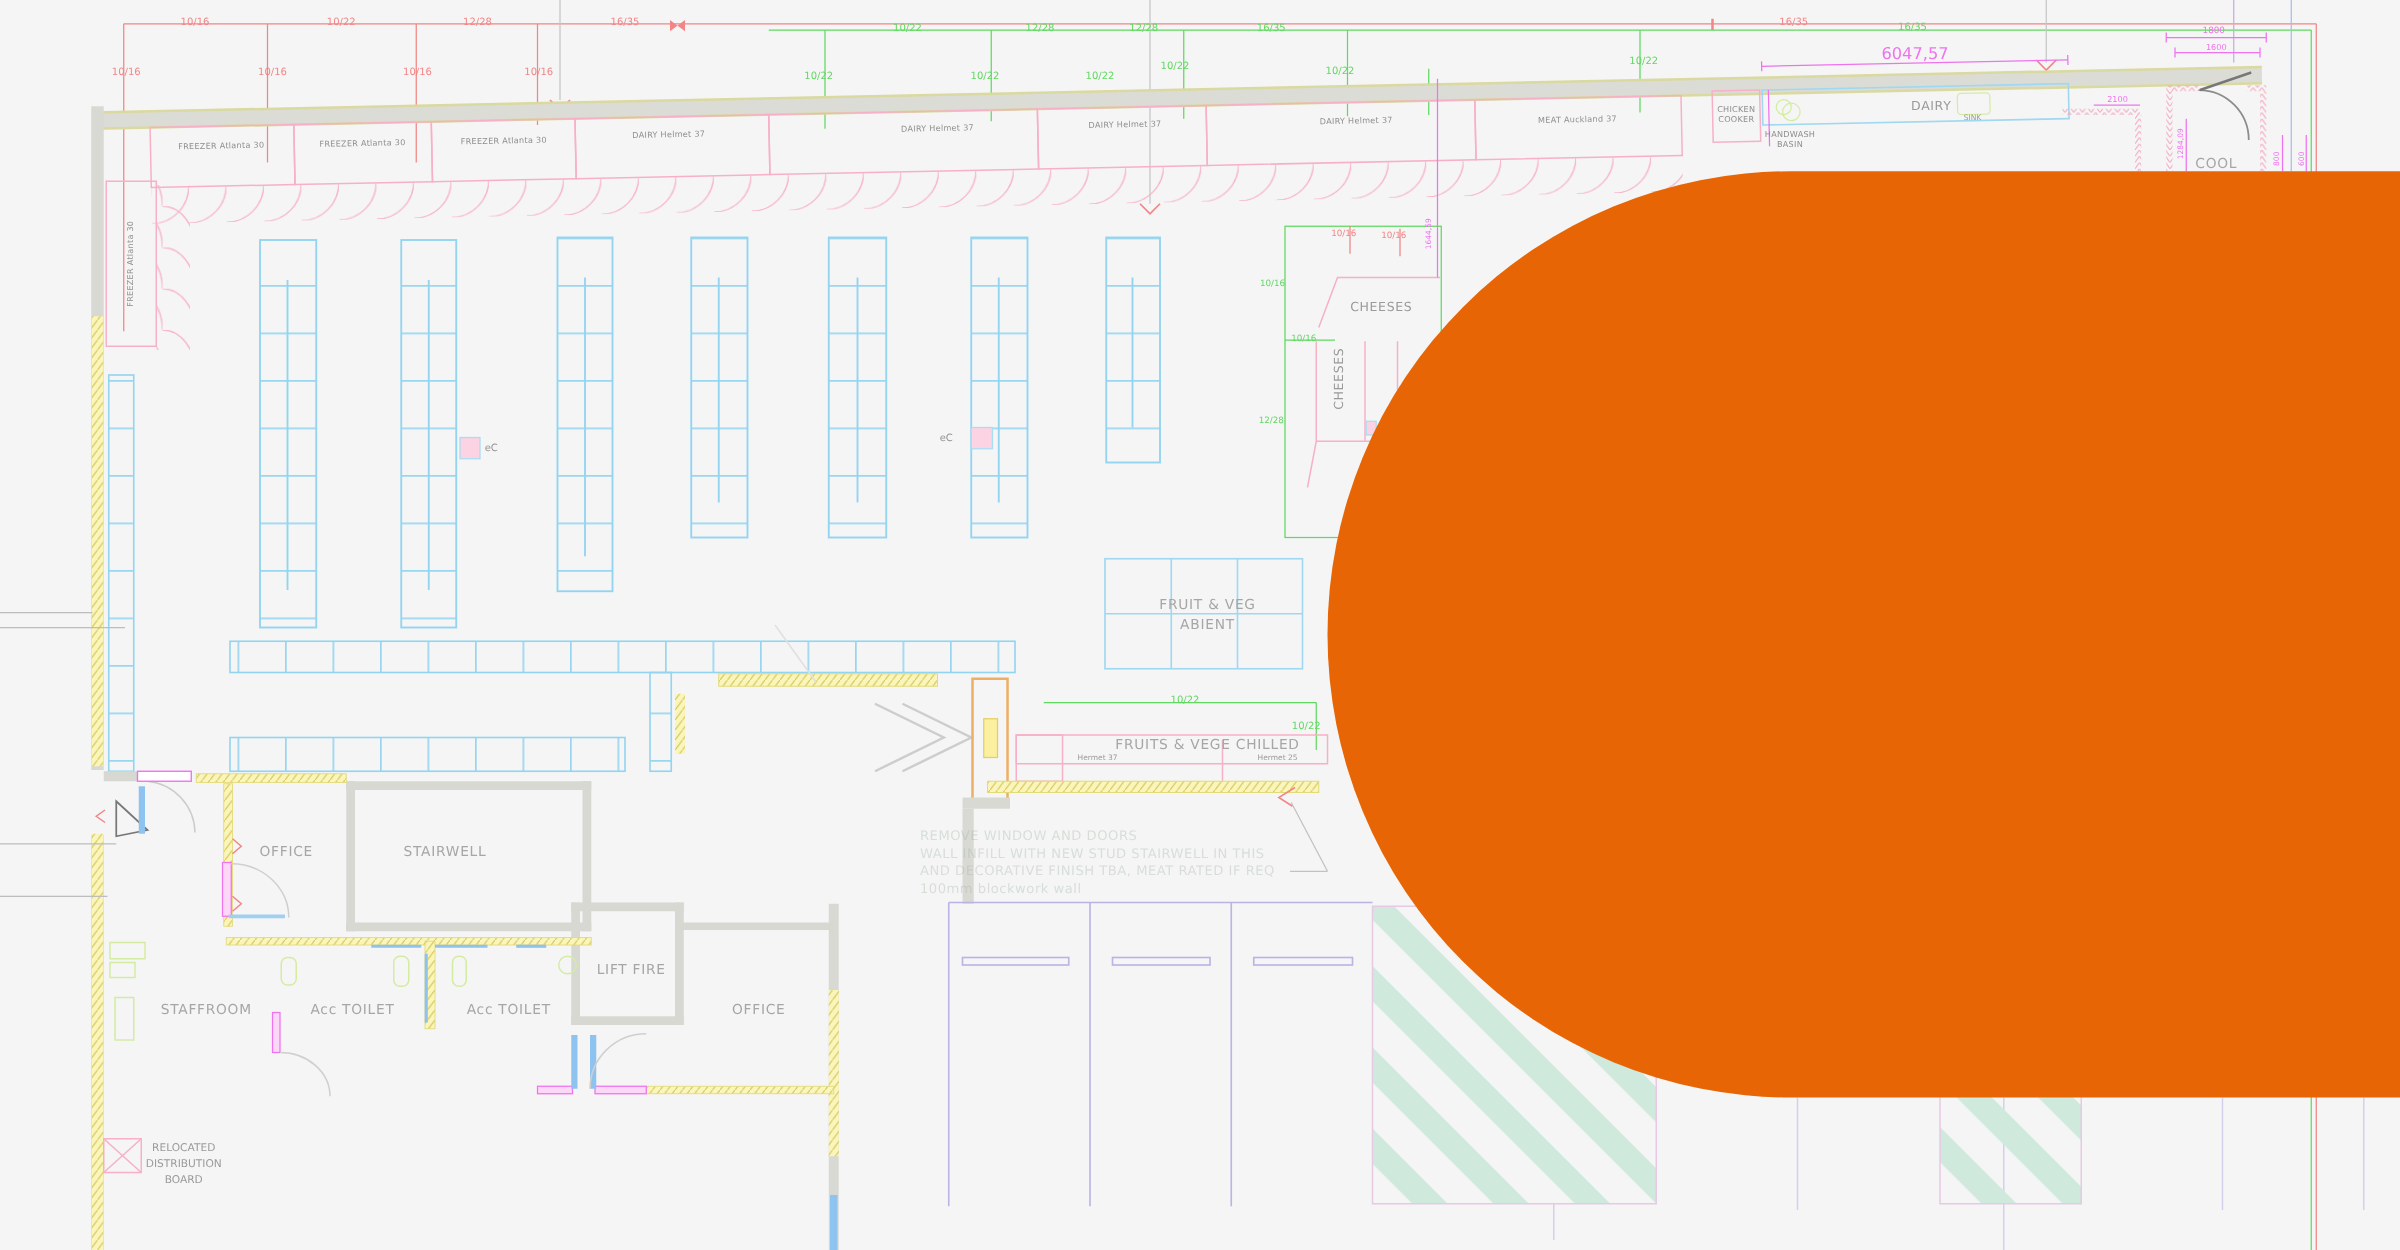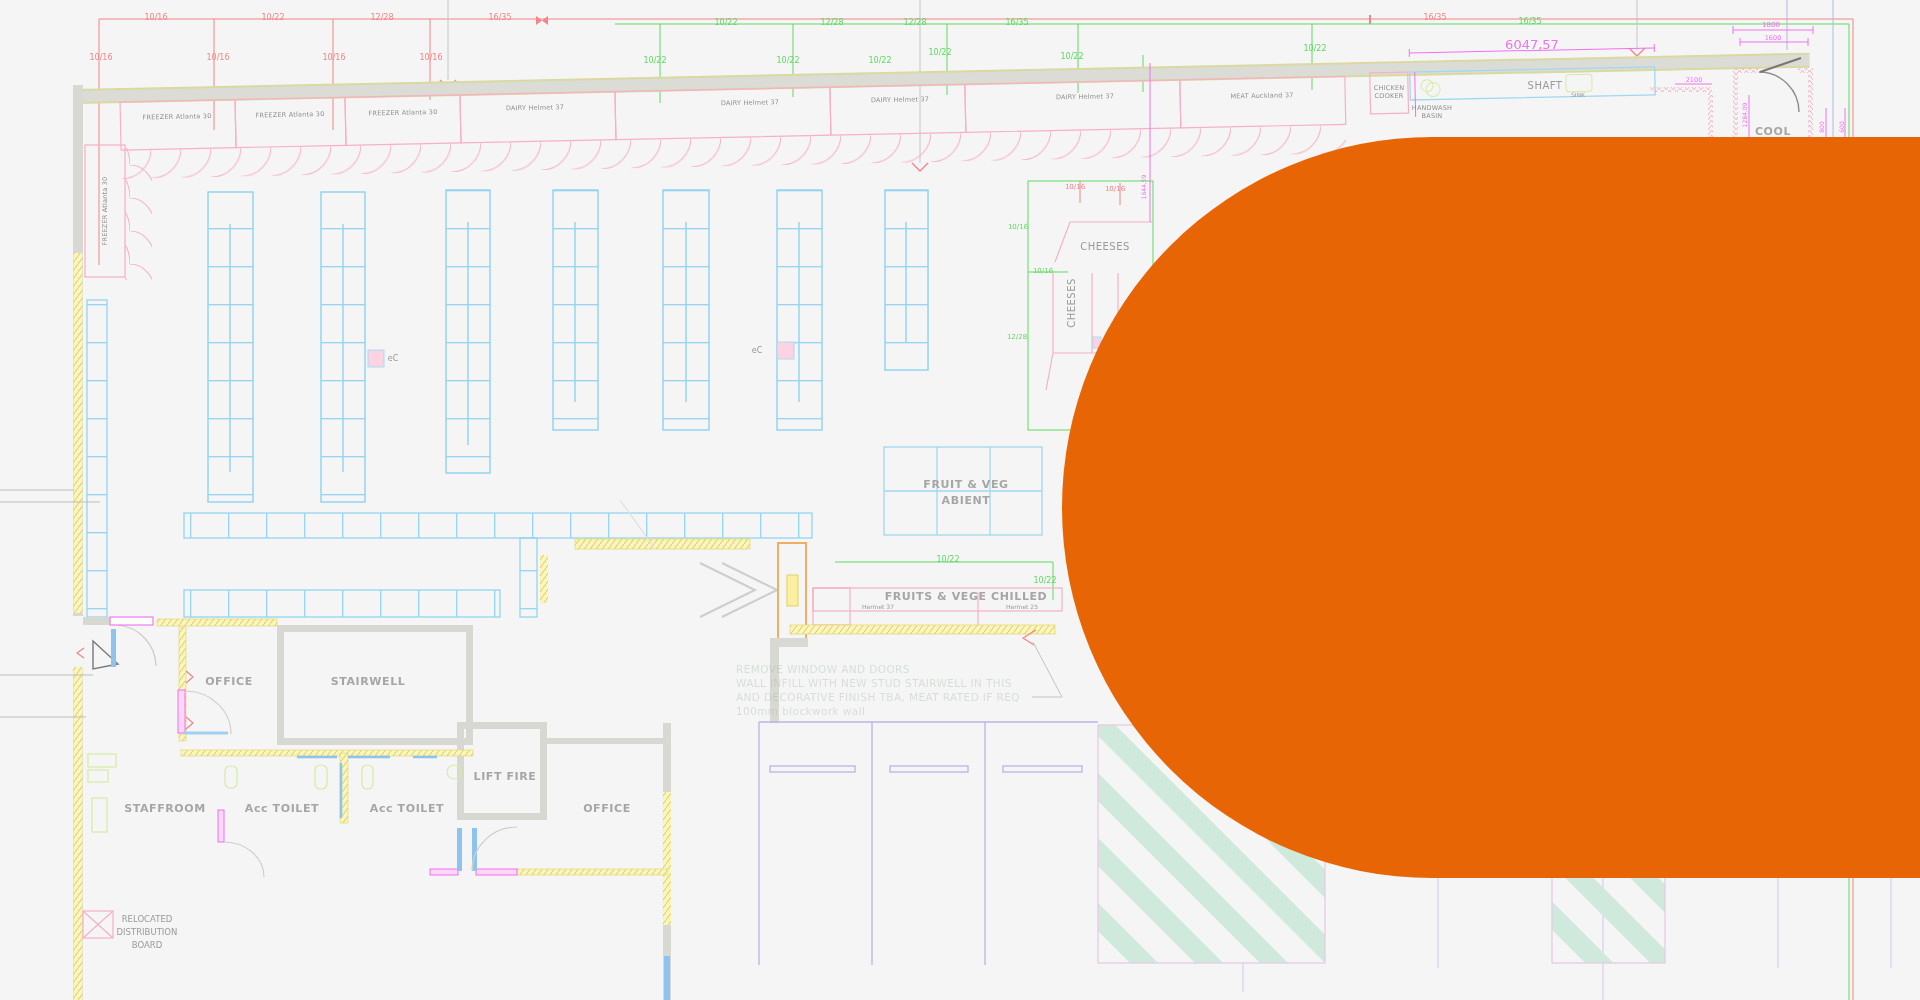--- a/index.html
+++ b/index.html
@@ -4,21 +4,21 @@
 <style>
   html,body{margin:0;padding:0;background:#e9e9ea;}
   #canvas{position:relative;width:1920px;height:1000px;background:#f5f5f6;overflow:hidden;
           font-family:"DejaVu Sans",sans-serif;}
   #lines{position:absolute;left:0;top:0;}
   .t{position:absolute;transform:translate(-50%,-50%);white-space:nowrap;color:#9a9a9a;line-height:1;}
   .v{transform:translate(-50%,-50%) rotate(-90deg);}
   .sl{transform:translate(-50%,-50%) rotate(-1.2deg);}
   .dim{font-size:8px;}
   .case{font-size:6.5px;color:#8f8f8f;letter-spacing:.2px;}
-  .room{font-size:11px;color:#a6a6a6;letter-spacing:.6px;font-weight:bold;}
+  .room{font-size:11px;color:#a6a6a6;letter-spacing:.6px;}
   .red{color:#f28585;}
   .grn{color:#5fd95f;}
   .mag{color:#ef72ee;}
   .note{position:absolute;font-size:10.5px;color:#9fb49f;opacity:.35;letter-spacing:.4px;white-space:nowrap;}
   #blob{position:absolute;left:1062px;top:137px;width:1100px;height:741px;
         background:#E76504;border-radius:371px 0 0 371px;}
 </style>
 </head>
 <body>
 
@@ -326,21 +326,21 @@
 <div class="t case sl" style="left:177px;top:117px">FREEZER Atlanta 30</div>
 <div class="t case sl" style="left:290px;top:115px">FREEZER Atlanta 30</div>
 <div class="t case sl" style="left:403px;top:113px">FREEZER Atlanta 30</div>
 <div class="t case sl" style="left:535px;top:108px">DAIRY Helmet 37</div>
 <div class="t case sl" style="left:750px;top:103px">DAIRY Helmet 37</div>
 <div class="t case sl" style="left:900px;top:100px">DAIRY Helmet 37</div>
 <div class="t case sl" style="left:1085px;top:97px">DAIRY Helmet 37</div>
 <div class="t case sl" style="left:1262px;top:96px">MEAT Auckland 37</div>
 <div class="t case v" style="left:105px;top:211px">FREEZER Atlanta 30</div>
 
-<div class="t" style="left:1545px;top:86px;font-size:10px;color:#9a9a9a;letter-spacing:.5px">SHAFT</div>
+<div class="t" style="left:1545px;top:86px;font-size:10px;color:#9a9a9a;letter-spacing:.5px">DAIRY</div>
 <div class="t" style="left:1578px;top:95px;font-size:6px;color:#9a9a9a">SINK</div>
 <div class="t mag" style="left:1532px;top:44px;font-size:13px">6047,57</div>
 <div class="t case" style="left:1389px;top:88px">CHICKEN</div>
 <div class="t case" style="left:1389px;top:96px">COOKER</div>
 <div class="t case" style="left:1432px;top:108px">HANDWASH</div>
 <div class="t case" style="left:1432px;top:116px">BASIN</div>
 <div class="t room" style="left:1773px;top:131px">COOL</div>
 <div class="t mag" style="left:1771px;top:25px;font-size:7px">1800</div>
 <div class="t mag" style="left:1773px;top:38px;font-size:6.5px">1600</div>
 <div class="t mag" style="left:1694px;top:80px;font-size:6.5px">2100</div>
@@ -362,21 +362,21 @@
 <div class="t room" style="left:966px;top:596px;font-size:11px">FRUITS &amp; VEGE CHILLED</div>
 <div class="t" style="left:878px;top:607px;font-size:6px;color:#9a9a9a">Hermet 37</div>
 <div class="t" style="left:1022px;top:607px;font-size:6px;color:#9a9a9a">Hermet 25</div>
 <div class="t dim grn" style="left:948px;top:560px">10/22</div>
 <div class="t dim grn" style="left:1045px;top:581px">10/22</div>
 
 <div class="t" style="left:393px;top:359px;font-size:8px;color:#979797">eC</div>
 <div class="t" style="left:757px;top:351px;font-size:8px;color:#979797">eC</div>
 
 <div class="t room" style="left:229px;top:681px">OFFICE</div>
-<div class="t room" style="left:368px;top:681px">STAIRWELL</div>
+<div class="t room" style="left:356px;top:681px">STAIRWELL</div>
 <div class="t room" style="left:505px;top:776px">LIFT FIRE</div>
 <div class="t room" style="left:165px;top:808px">STAFFROOM</div>
 <div class="t room" style="left:282px;top:808px">Acc TOILET</div>
 <div class="t room" style="left:407px;top:808px">Acc TOILET</div>
 <div class="t room" style="left:607px;top:808px">OFFICE</div>
 
 <div class="t" style="left:147px;top:919px;font-size:8.5px;color:#9a9a9a">RELOCATED</div>
 <div class="t" style="left:147px;top:932px;font-size:8.5px;color:#9a9a9a">DISTRIBUTION</div>
 <div class="t" style="left:147px;top:945px;font-size:8.5px;color:#9a9a9a">BOARD</div>
 

